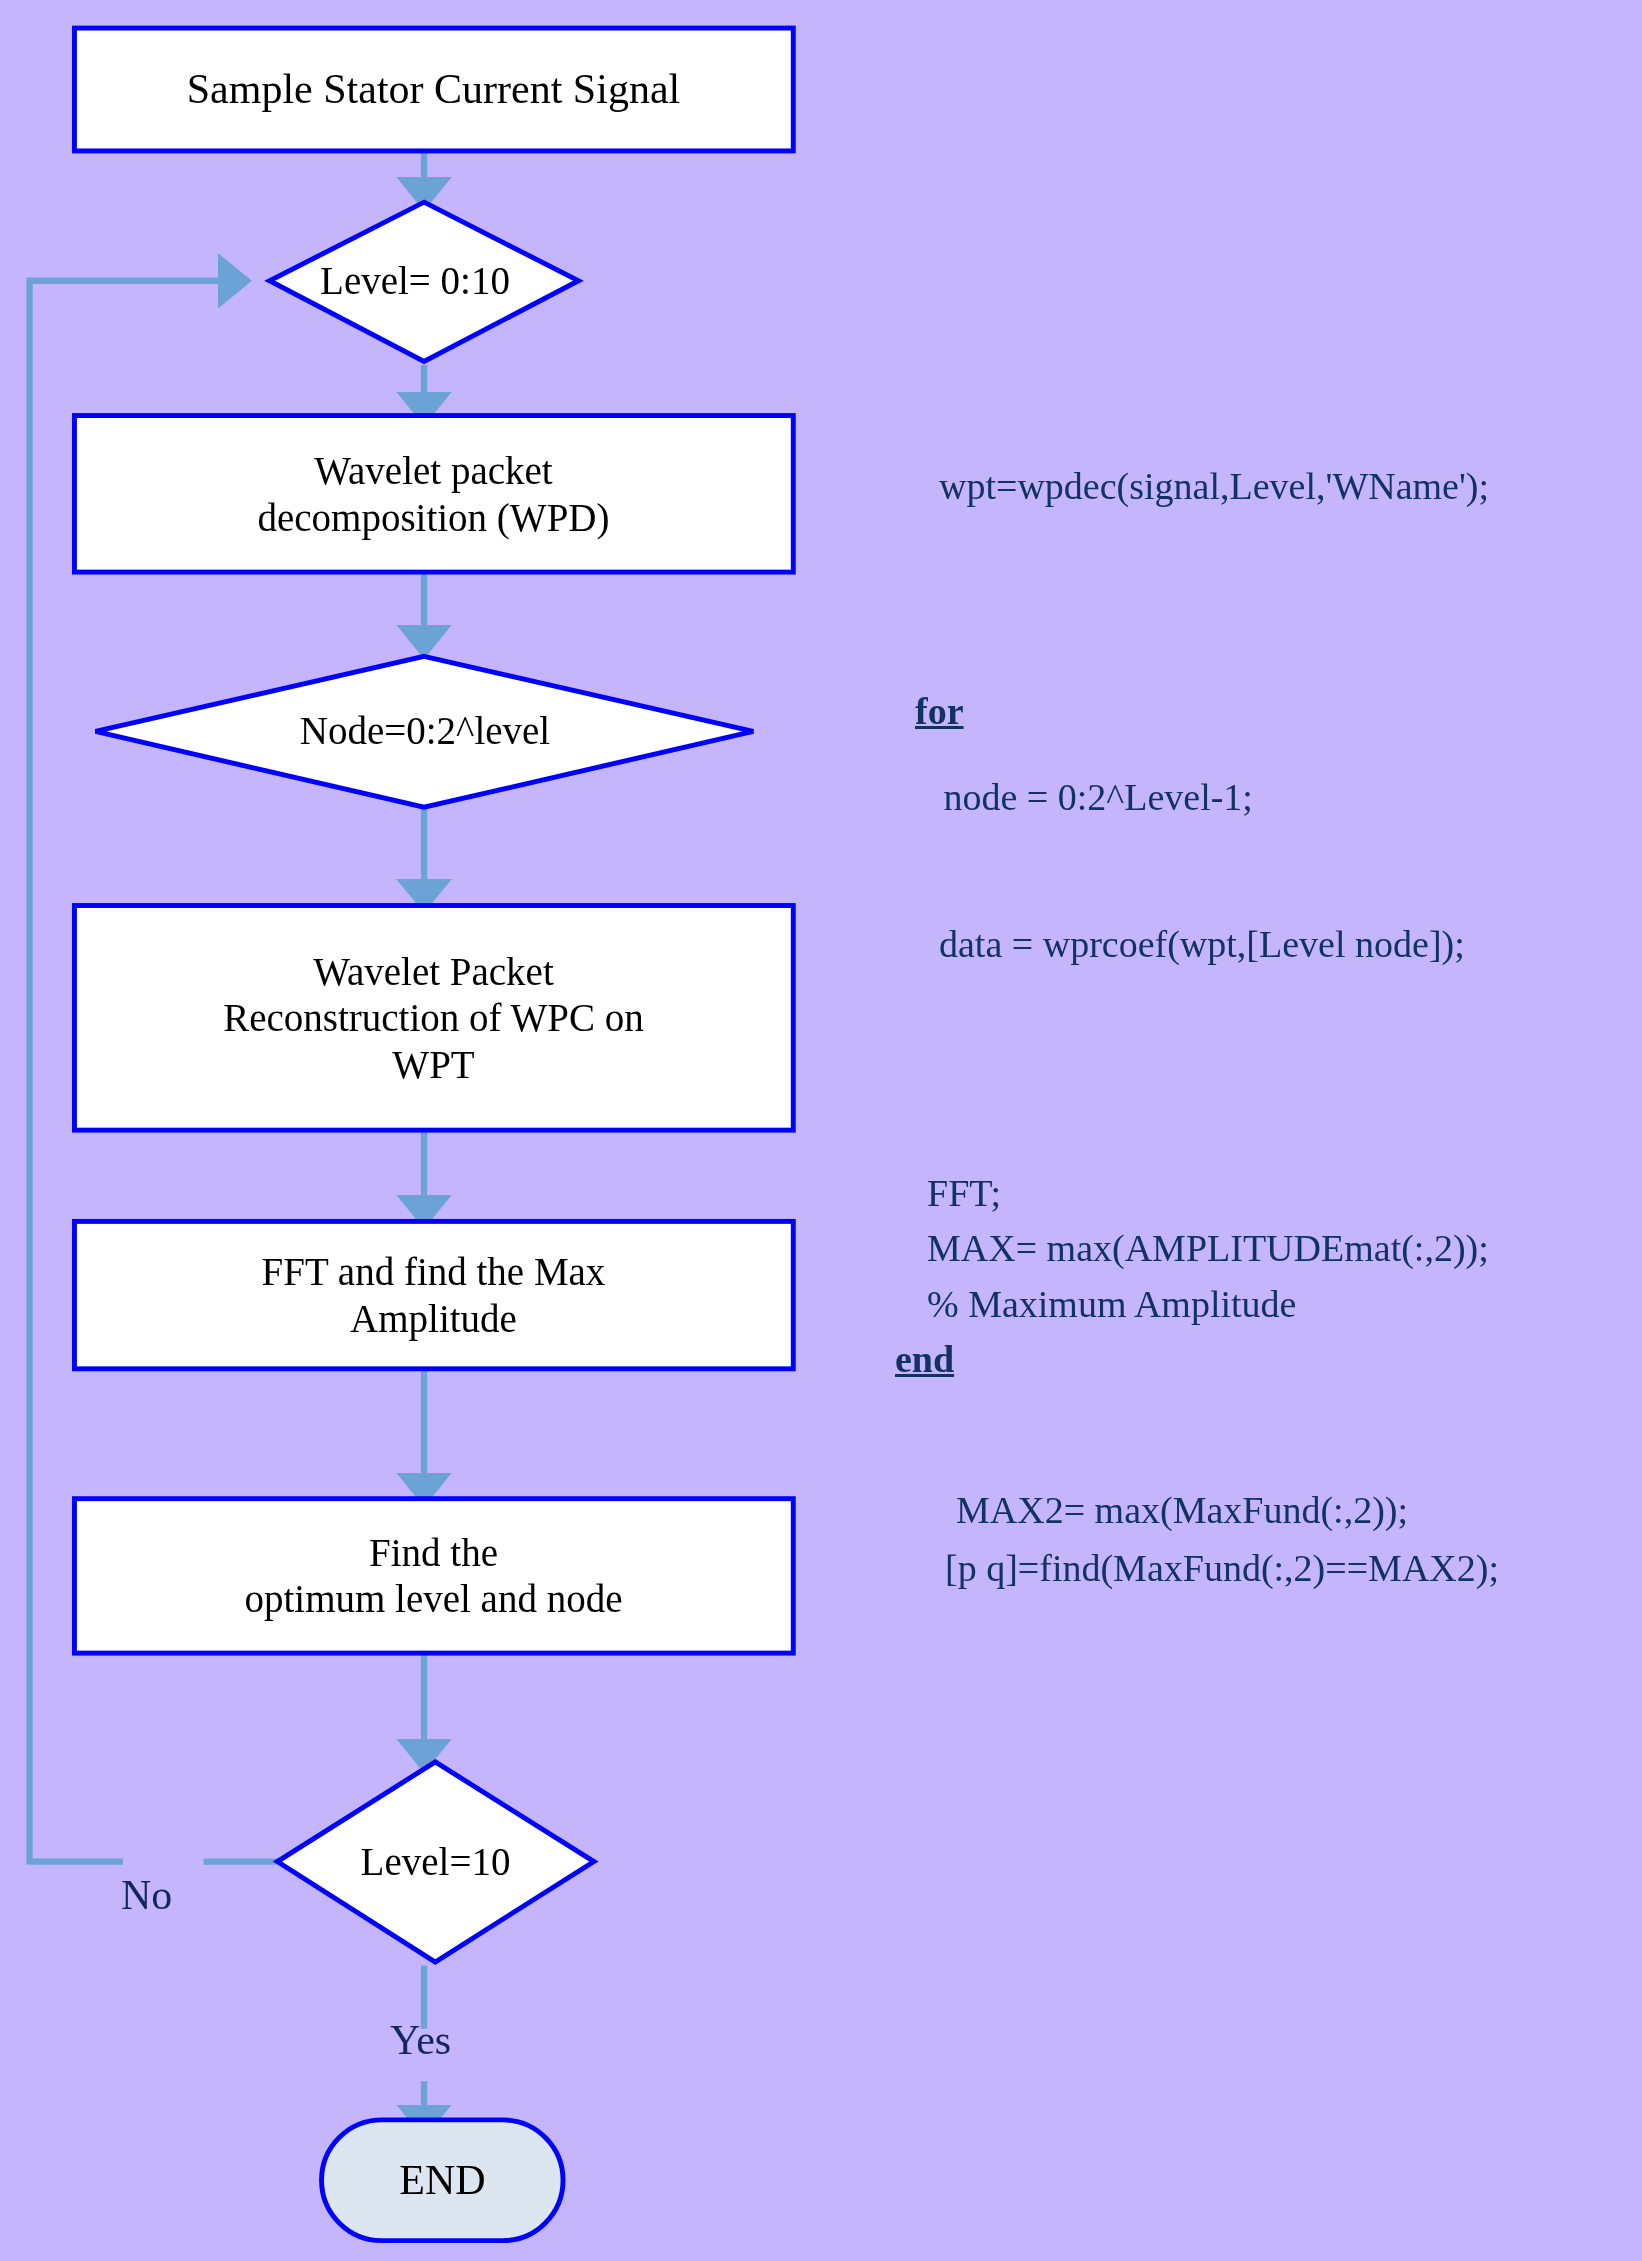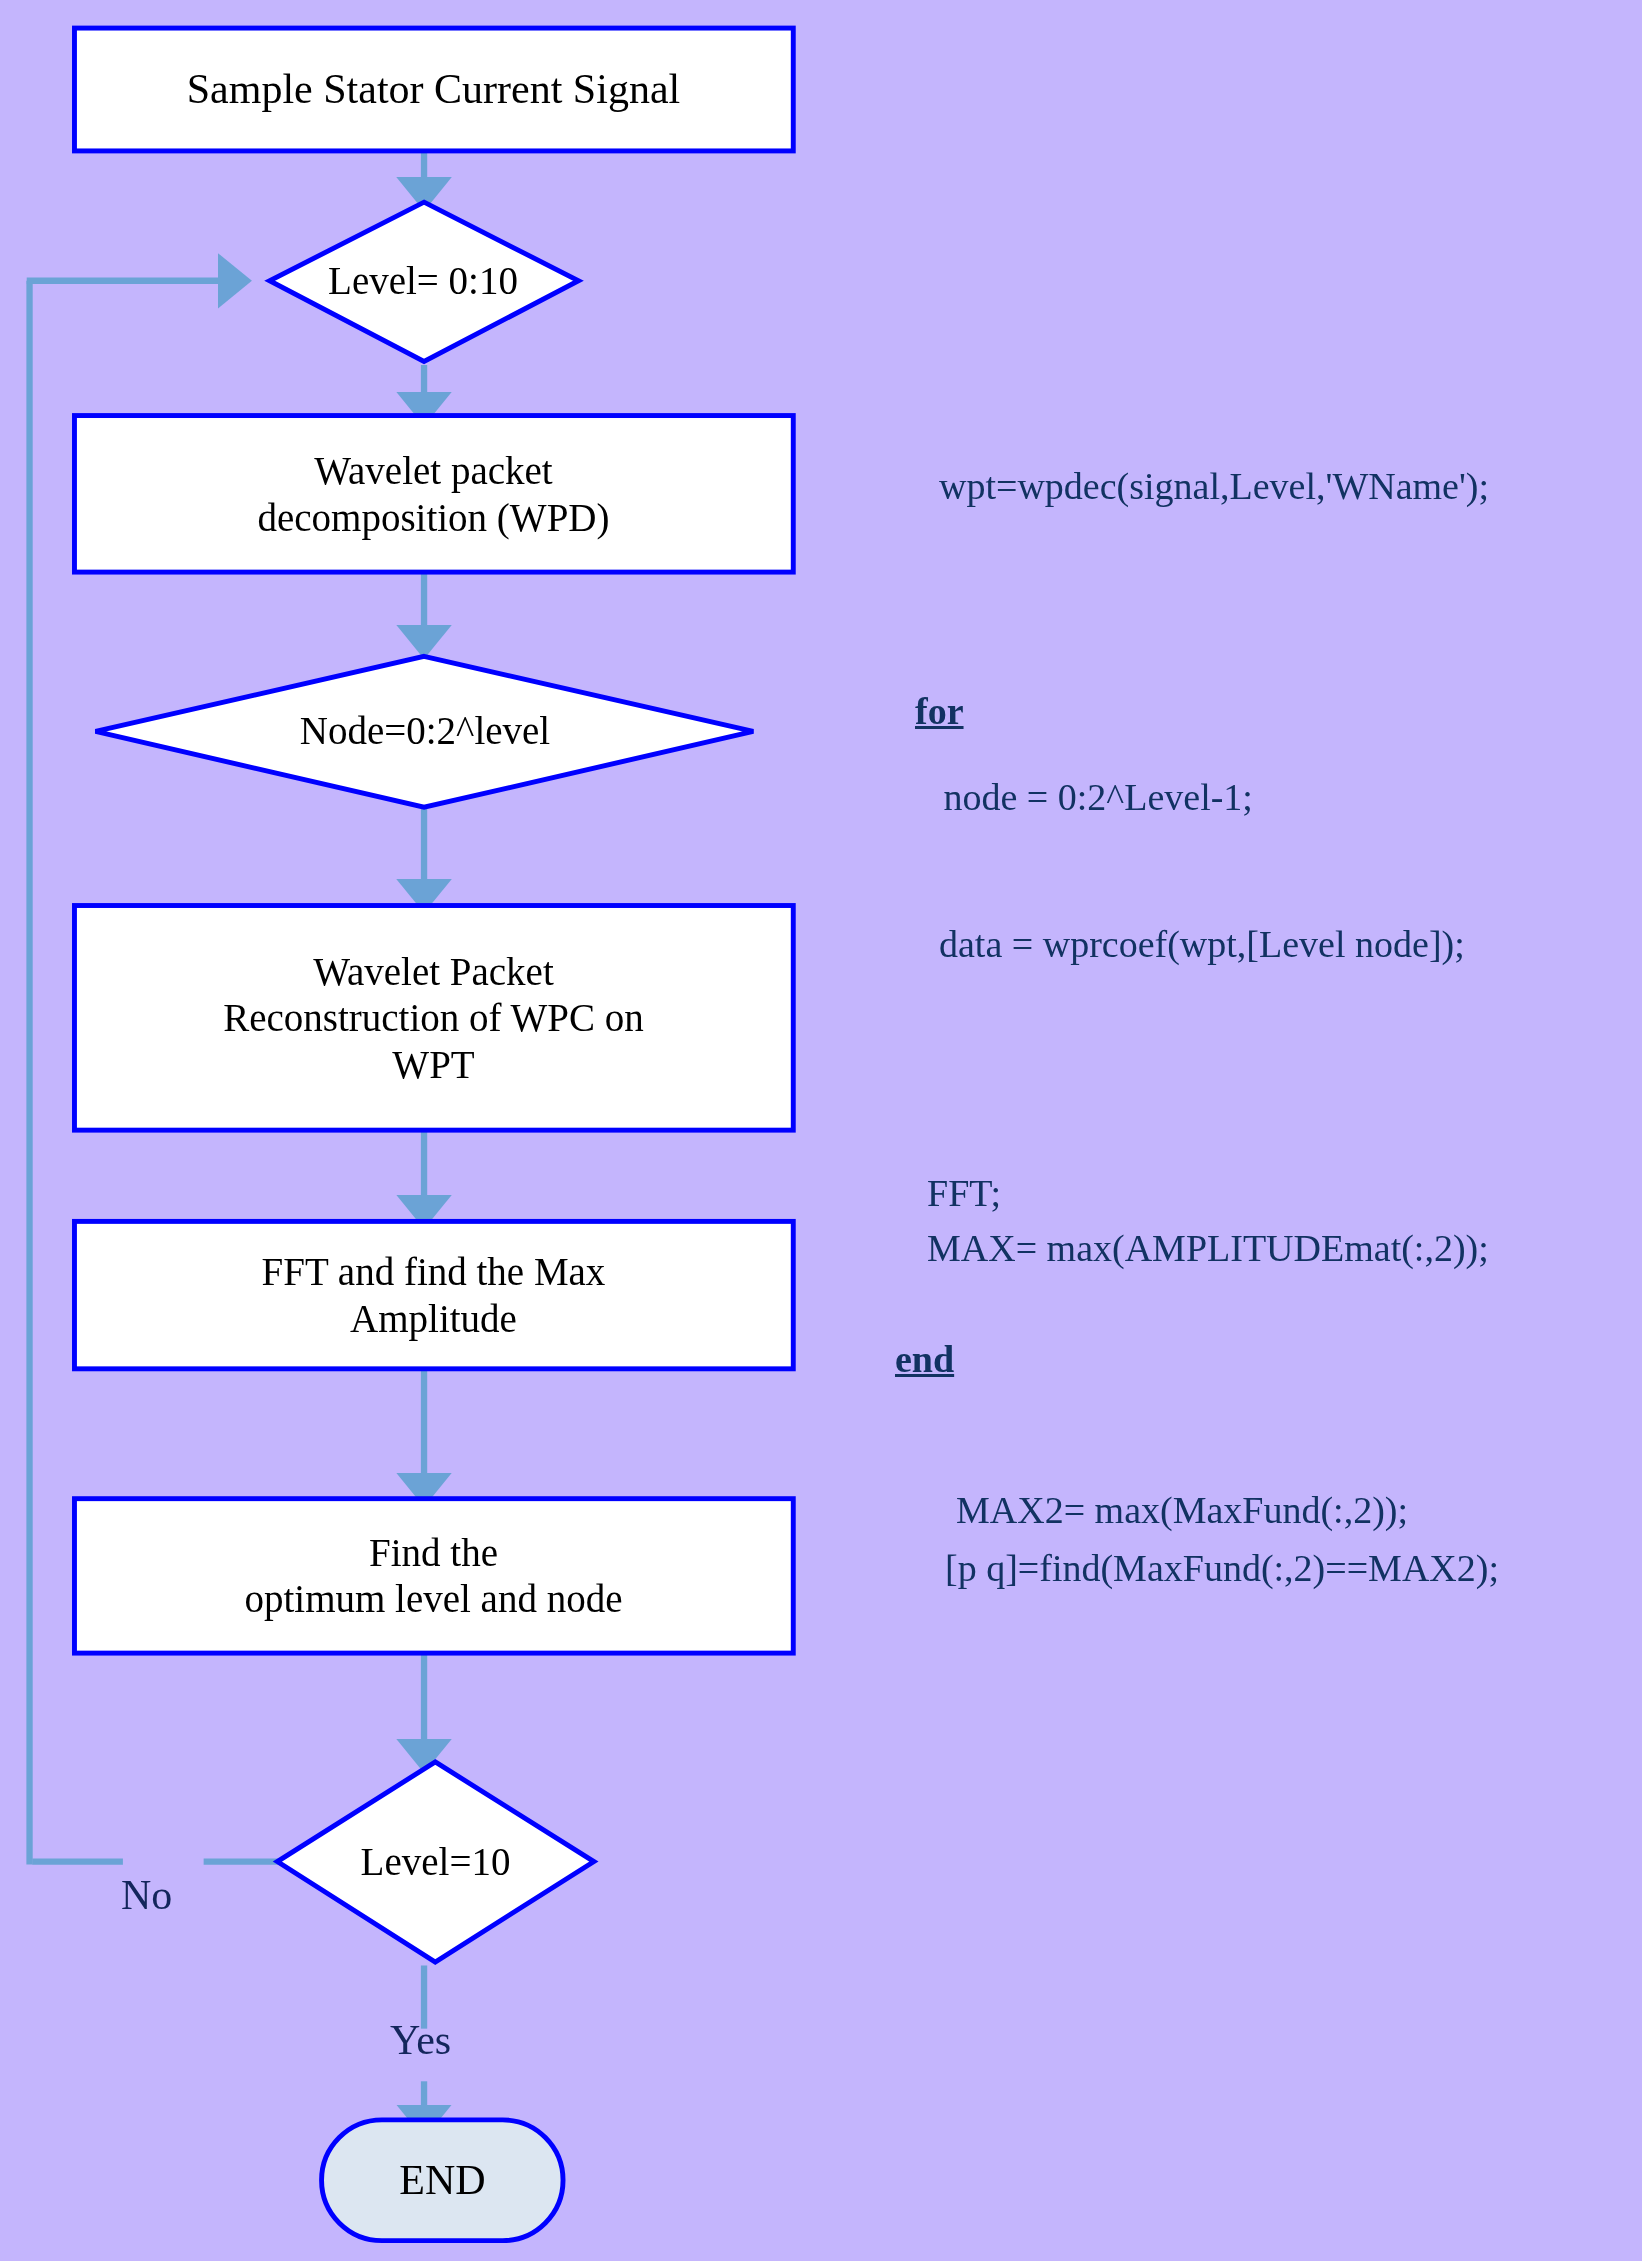--- a/index.html
+++ b/index.html
@@ -84,21 +84,21 @@
       <rect x="106" y="1290" width="1024" height="320"></rect>
       <rect x="106" y="1740" width="1024" height="210"></rect>
       <rect x="106" y="2135" width="1024" height="220"></rect>
       <polygon points="620,2510 846,2652 620,2795 395,2652"></polygon>
     </g>
     <rect x="458" y="3020" width="344" height="172" rx="86" ry="86" fill="#DCE6F1" stroke="#0000FF" stroke-width="7"></rect>
   </svg>
 
   <div class="node-label" style="left:88px; top:28px; width:691px; height:123px; font-size:42px;">Sample Stator Current Signal</div>
 
-  <div class="node-label" style="left:279px; top:239px; width:288px; height:84px; font-size:39px;">Level= 0:10</div>
+  <div class="node-label" style="left:271px; top:239px; width:288px; height:84px; font-size:39px;">Level= 0:10</div>
 
   <div class="node-label" style="left:88px; top:416px; width:691px; height:157px; font-size:39px;">Wavelet packet
 decomposition (WPD)</div>
 
   <div class="node-label" style="left:176px; top:691px; width:498px; height:81px; font-size:39px;">Node=0:2^level</div>
 
   <div class="node-label" style="left:88px; top:906px; width:691px; height:225px; font-size:39px;">Wavelet Packet
 Reconstruction of WPC on
 WPT</div>
 
@@ -118,20 +118,21 @@
 
   <div class="code-line" style="left:939px; top:463px; font-size:38px;">wpt=wpdec(signal,Level,'WName');</div>
 
   <div class="code-line kw" style="left:915px; top:688px; font-size:38px;">for</div>
   <div class="code-line" style="left:915px; top:746px; font-size:38px;margin-top:28px;">   node = 0:2^Level-1;</div>
 
   <div class="code-line" style="left:939px; top:921px; font-size:38px;">data = wprcoef(wpt,[Level node]);</div>
 
   <div class="code-line" style="left:927px; top:1170px; font-size:38px;">FFT;</div>
   <div class="code-line" style="left:927px; top:1225px; font-size:38px;">MAX= max(AMPLITUDEmat(:,2));</div>
+  <div class="code-line" style="left:927px; top:1281px; font-size:38px;">% Maximum Amplitude</div>
 
   <div class="code-line kw" style="left:895px; top:1336px; font-size:38px;">end</div>
 
   <div class="code-line" style="left:956px; top:1487px; font-size:38px;">MAX2= max(MaxFund(:,2));</div>
   <div class="code-line" style="left:945px; top:1545px; font-size:38px;">[p q]=find(MaxFund(:,2)==MAX2);</div>
 
 </div>
 
 
 </body></html>

